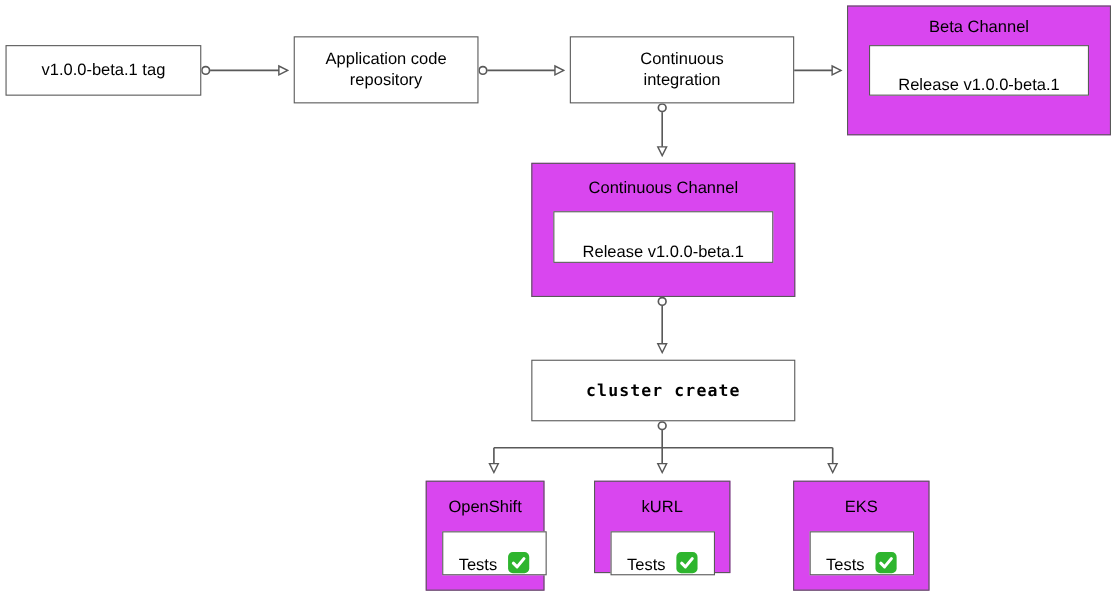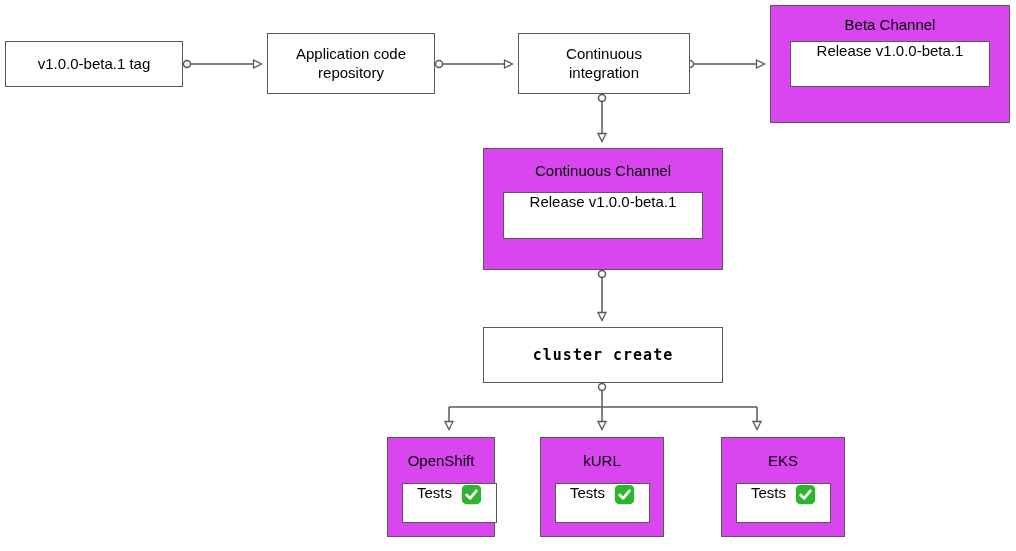--- a/index.html
+++ b/index.html
@@ -50,21 +50,21 @@
     position:absolute;
     left:0;right:0;
     text-align:center;
     font-size:15px;
   }
   .inner-box{
     position:absolute;
     border:1.5px solid var(--border);
     background:#ffffff;
     display:flex;
-    align-items:flex-start;
+    align-items:flex-end;
     justify-content:center;
     text-align:center;
     font-size:15px;
   }
   .mono{
     font-family:"DejaVu Sans Mono", monospace;
     font-weight:bold;
     letter-spacing:1px;
   }
   .tests{gap:9px;}
@@ -108,21 +108,21 @@
   </svg>
 
   <div class="box" style="left:5px;top:41px;width:178px;height:46px;">
     <span>v1.0.0-beta.1 tag</span>
   </div>
 
   <div class="box" style="left:267px;top:33px;width:168px;height:61px;">
     <span style="max-width:140px;display:inline-block;">Application code repository</span>
   </div>
 
-  <div class="box" style="left:518px;top:33px;width:172px;height:61px;">
+  <div class="box" style="left:518px;top:33px;width:204px;height:61px;">
     <span style="max-width:110px;display:inline-block;">Continuous integration</span>
   </div>
 
   <div class="container-box" style="left:770px;top:5px;width:240px;height:118px;">
     <div class="container-title" style="top:10px;">Beta Channel</div>
     <div class="inner-box" style="left:19px;top:35px;width:200px;height:46px;">
       <span>Release v1.0.0-beta.1</span>
     </div>
   </div>
 
@@ -141,21 +141,21 @@
     <div class="container-title" style="top:14px;">OpenShift</div>
     <div class="inner-box tests" style="left:14px;top:45px;width:95px;height:40px;">
       <span>Tests</span>
       <svg class="check" viewBox="0 0 24 24">
         <rect x="1" y="1" width="22" height="22" rx="5"></rect>
         <path d="M6.5 12.6 L10.4 16.4 L17.5 7.8"></path>
       </svg>
     </div>
   </div>
 
-  <div class="container-box" style="left:540px;top:437px;width:124px;height:100px;">
+  <div class="container-box" style="left:540px;top:437px;width:124px;height:84px;">
     <div class="container-title" style="top:14px;">kURL</div>
     <div class="inner-box tests" style="left:14px;top:45px;width:95px;height:40px;">
       <span>Tests</span>
       <svg class="check" viewBox="0 0 24 24">
         <rect x="1" y="1" width="22" height="22" rx="5"></rect>
         <path d="M6.5 12.6 L10.4 16.4 L17.5 7.8"></path>
       </svg>
     </div>
   </div>
 

